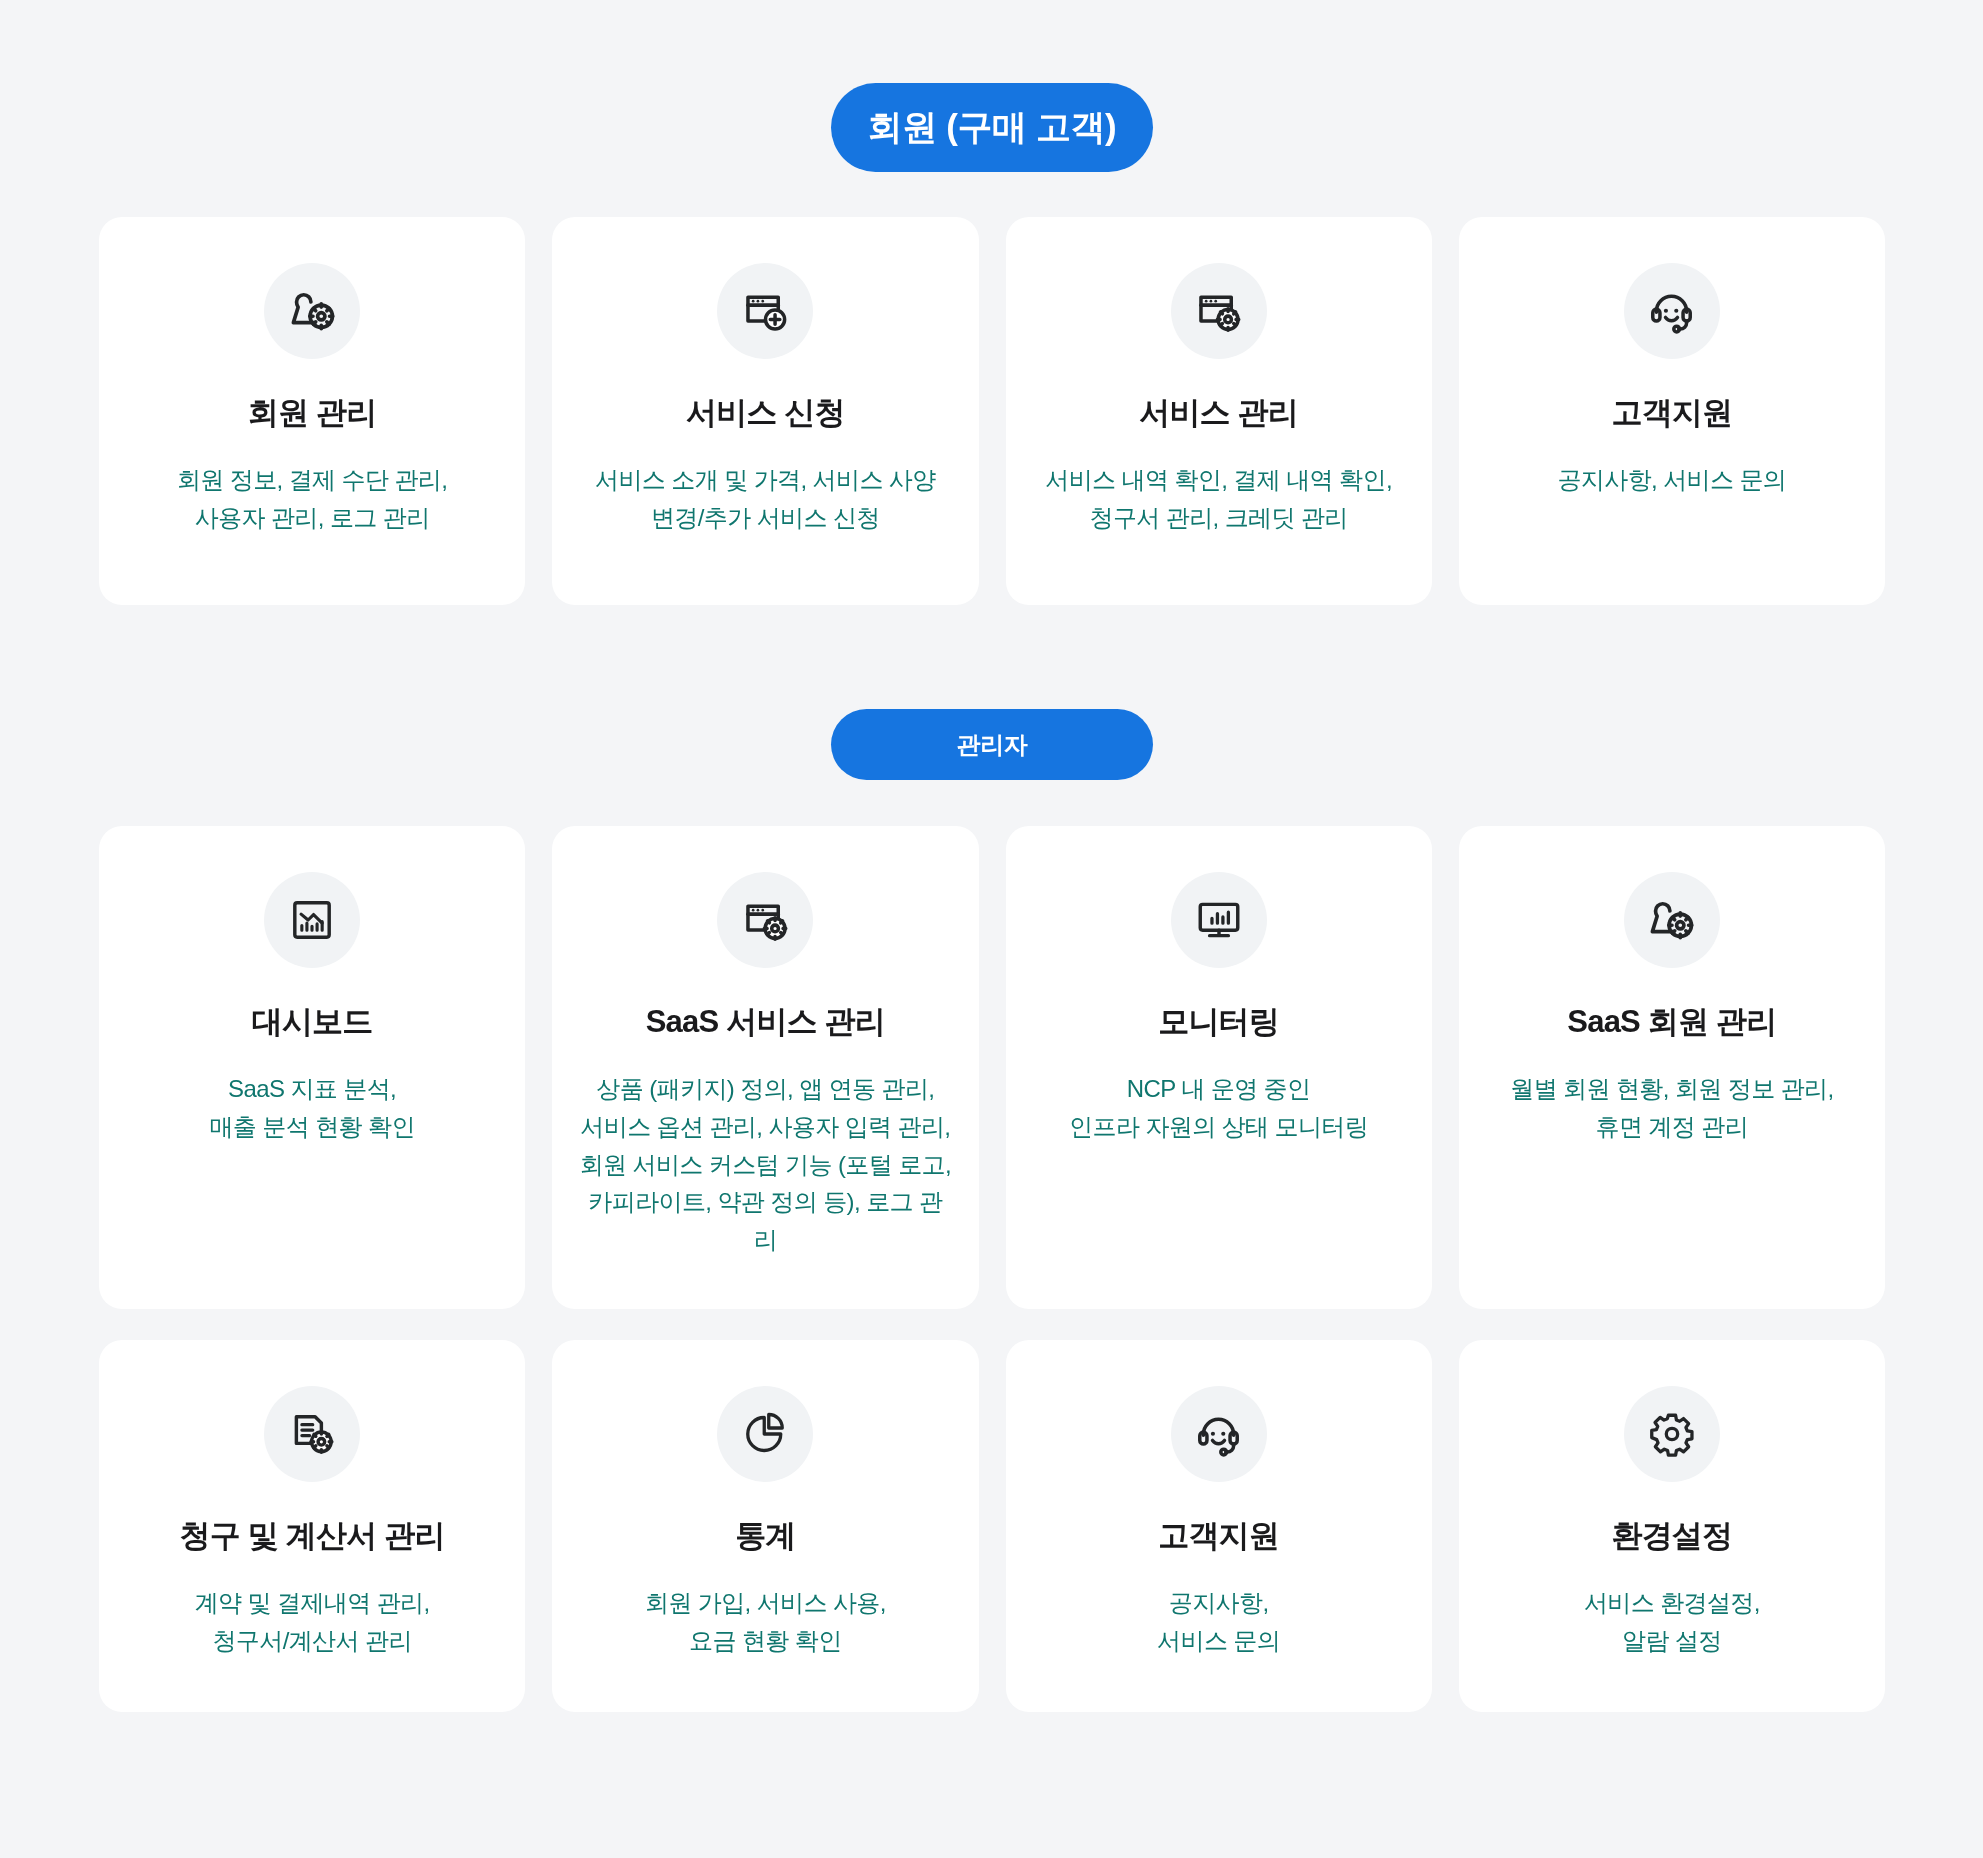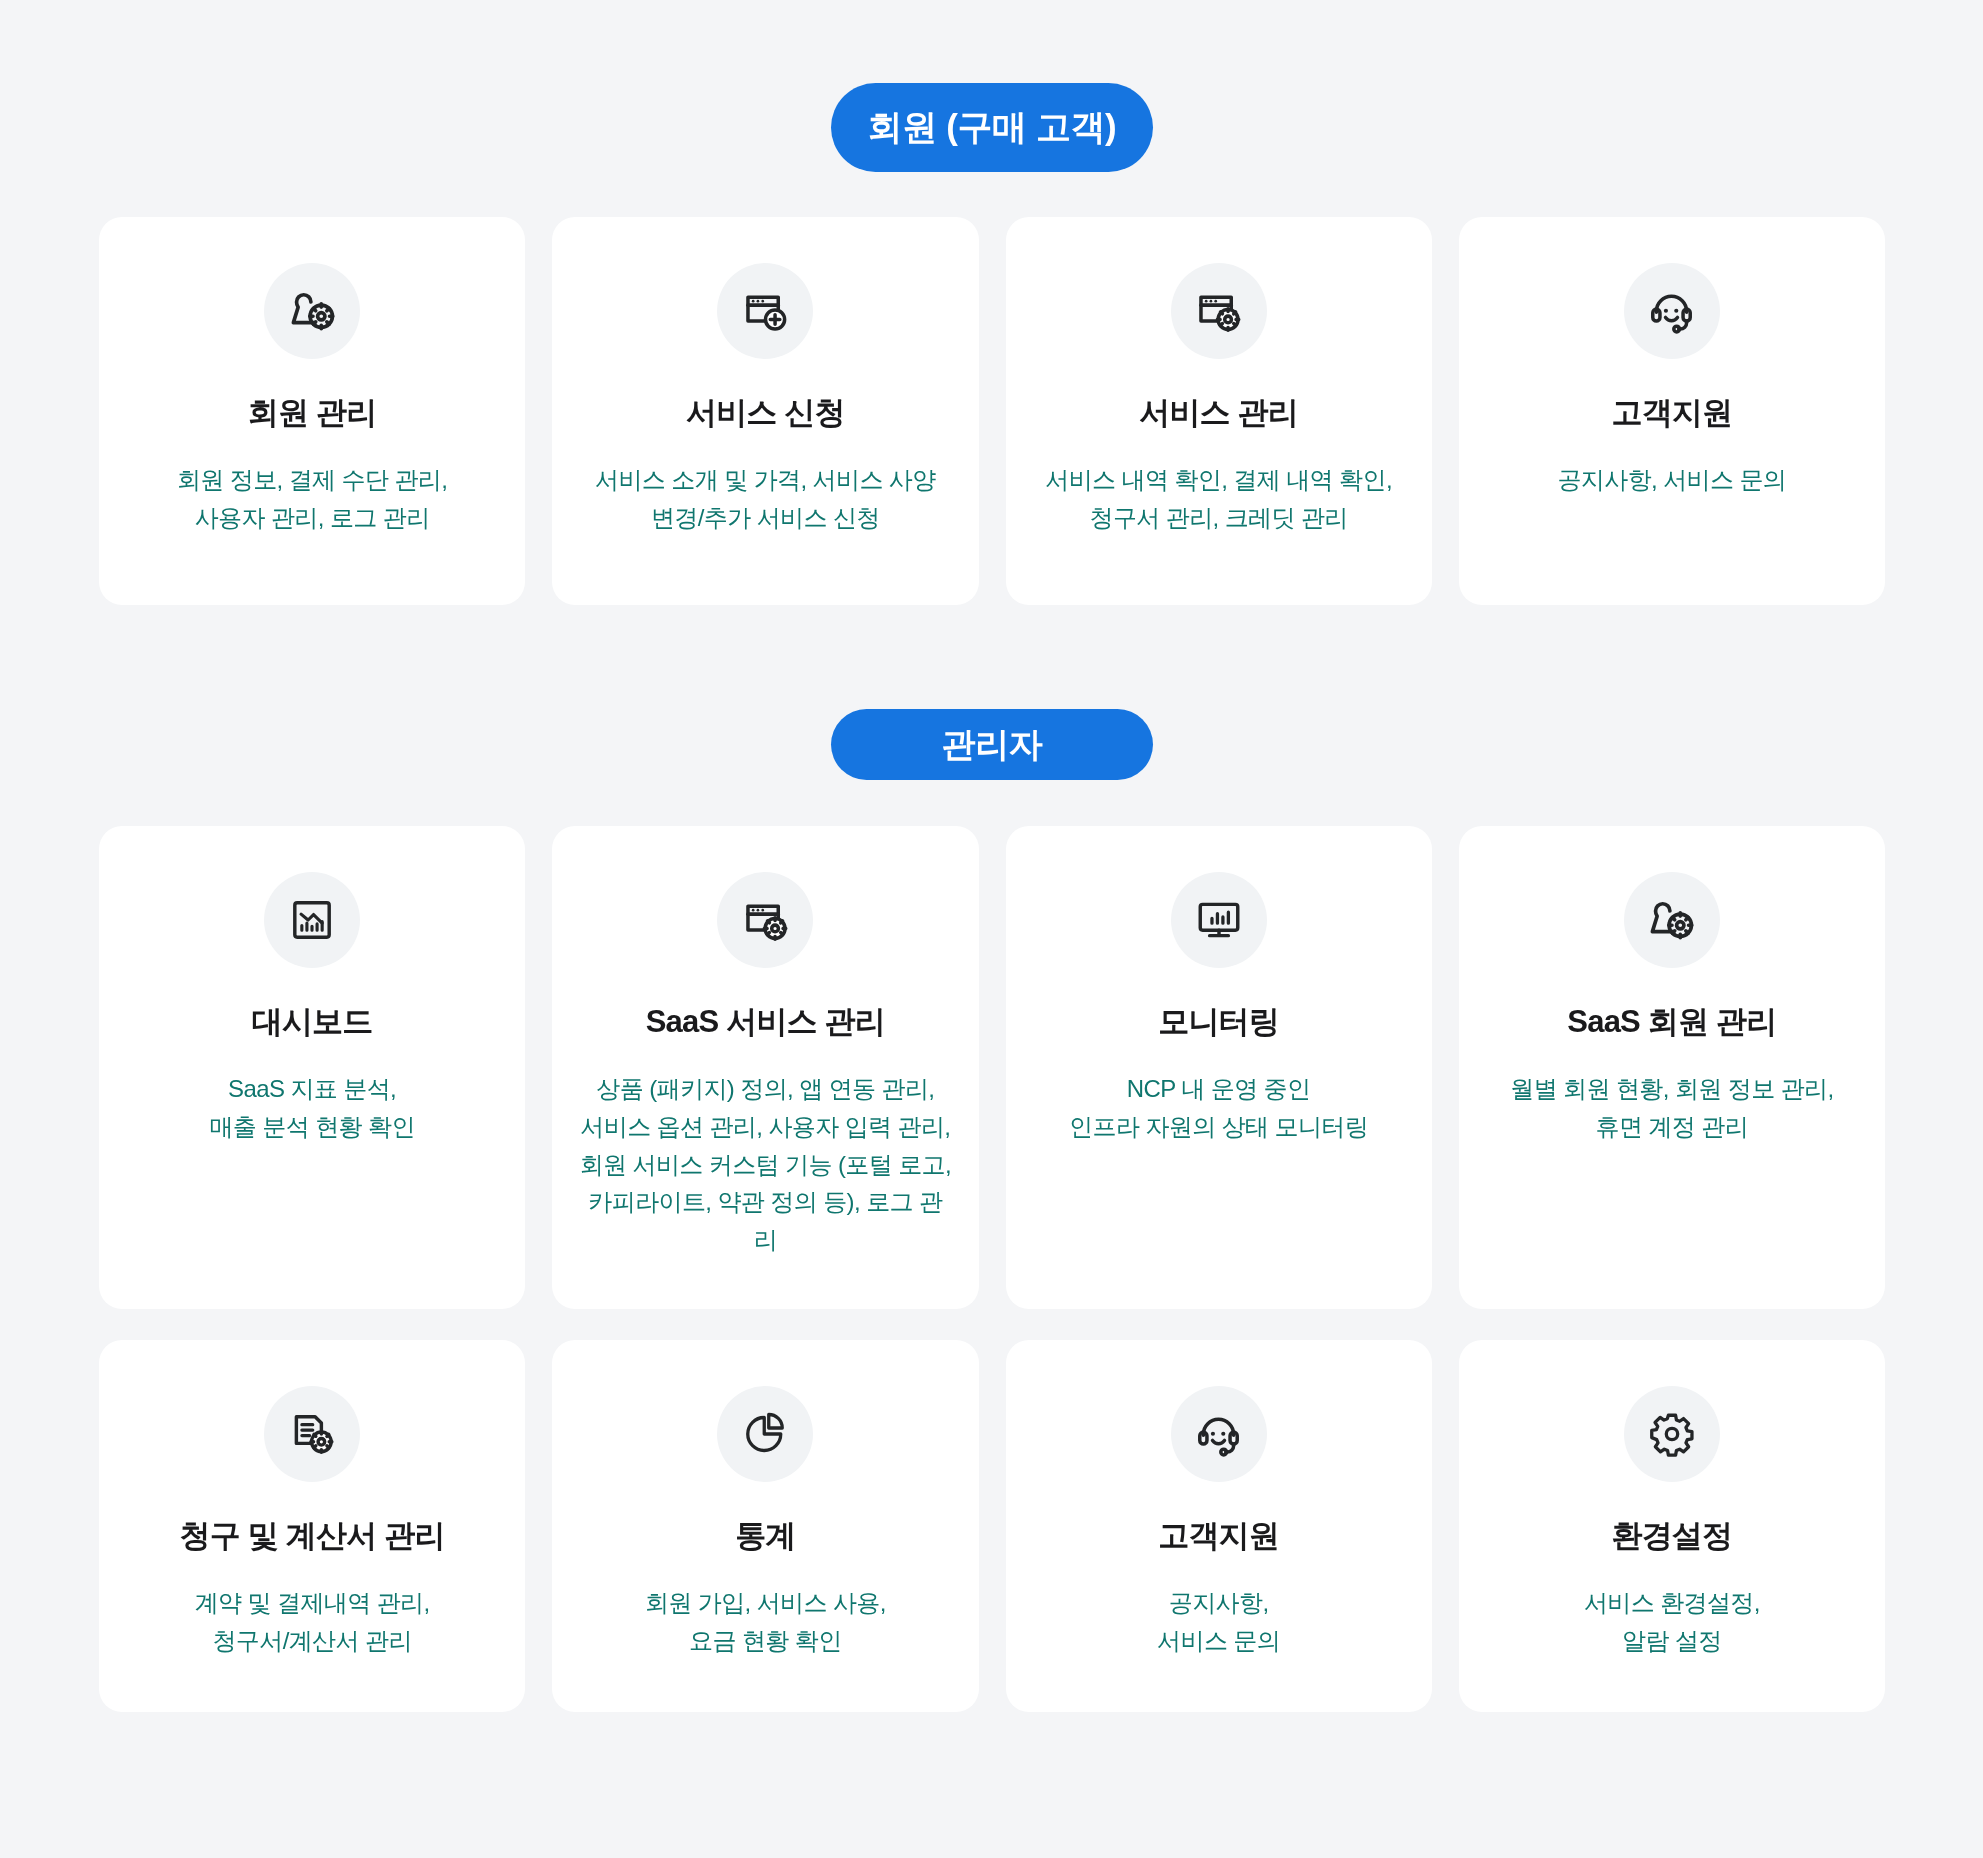--- a/index.html
+++ b/index.html
@@ -30,21 +30,21 @@
     color: #ffffff;
     border-radius: 83px;
     font-weight: 700;
     letter-spacing: -0.4px;
     display: flex;
     align-items: center;
     justify-content: center;
     white-space: nowrap;
   }
   .badge-wide  { min-width: 322px; height: 89px; font-size: 35px; }
-  .badge-narrow{ min-width: 322px; height: 71px; font-size: 34px; font-family: Liberation Serif, serif; }
+  .badge-narrow{ min-width: 322px; height: 71px; font-size: 24px; font-family: Liberation Serif, serif; }
 
   
   .grid {
     display: grid;
     grid-template-columns: repeat(4, 1fr);
     column-gap: 27px;
     row-gap: 31px;
     padding: 0 99px;
     align-items: stretch;
   }

